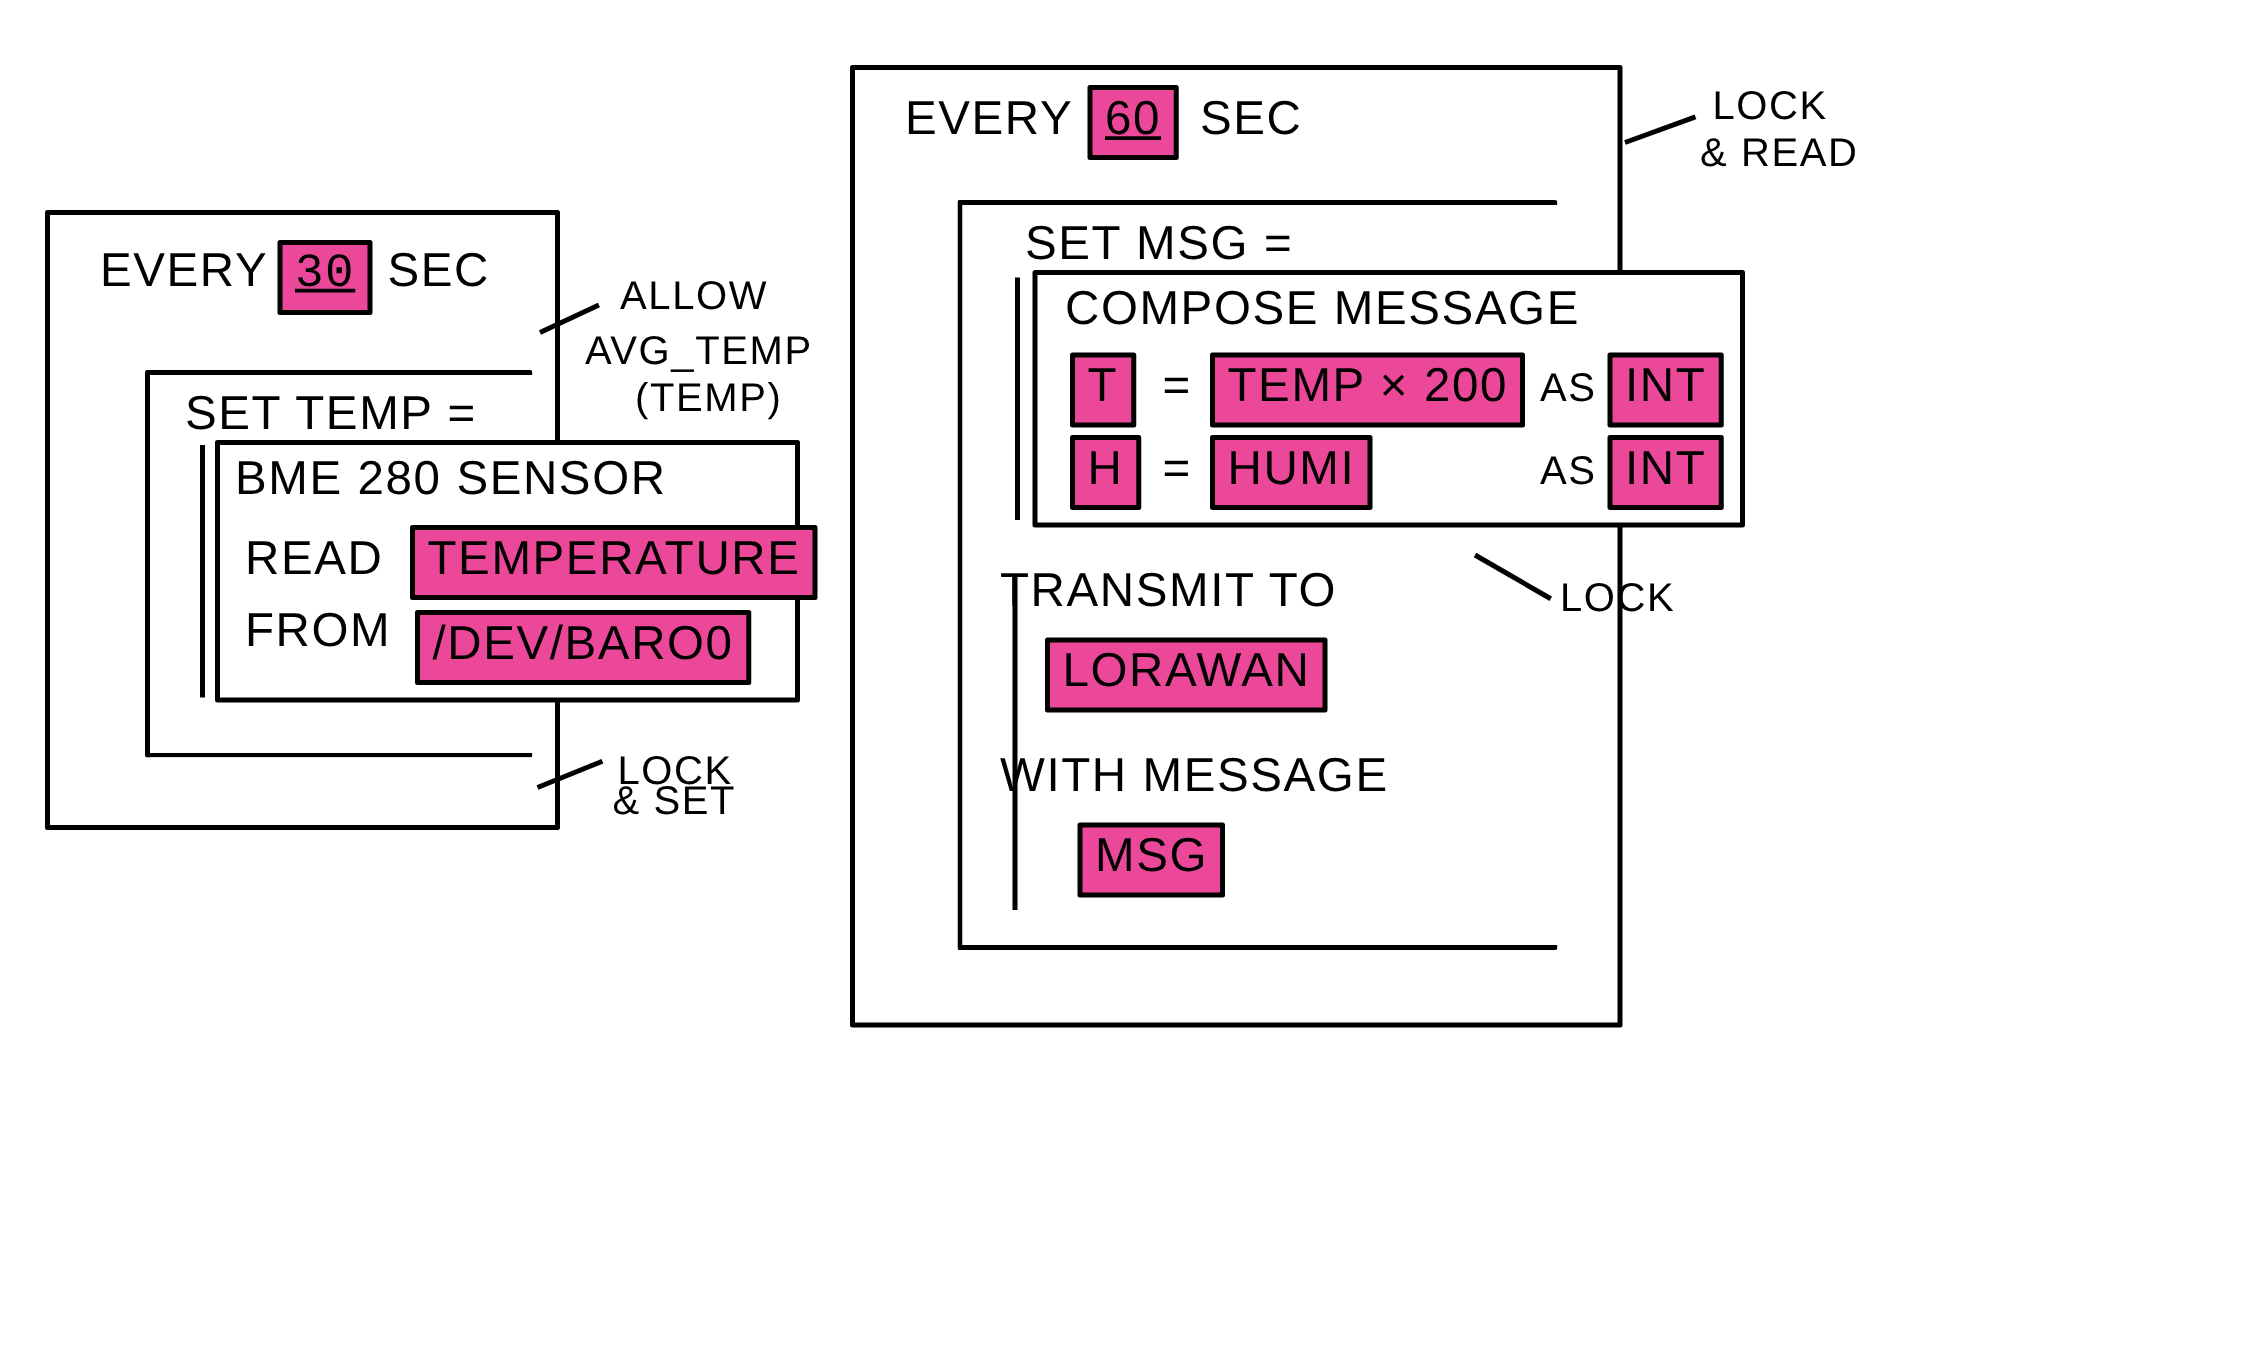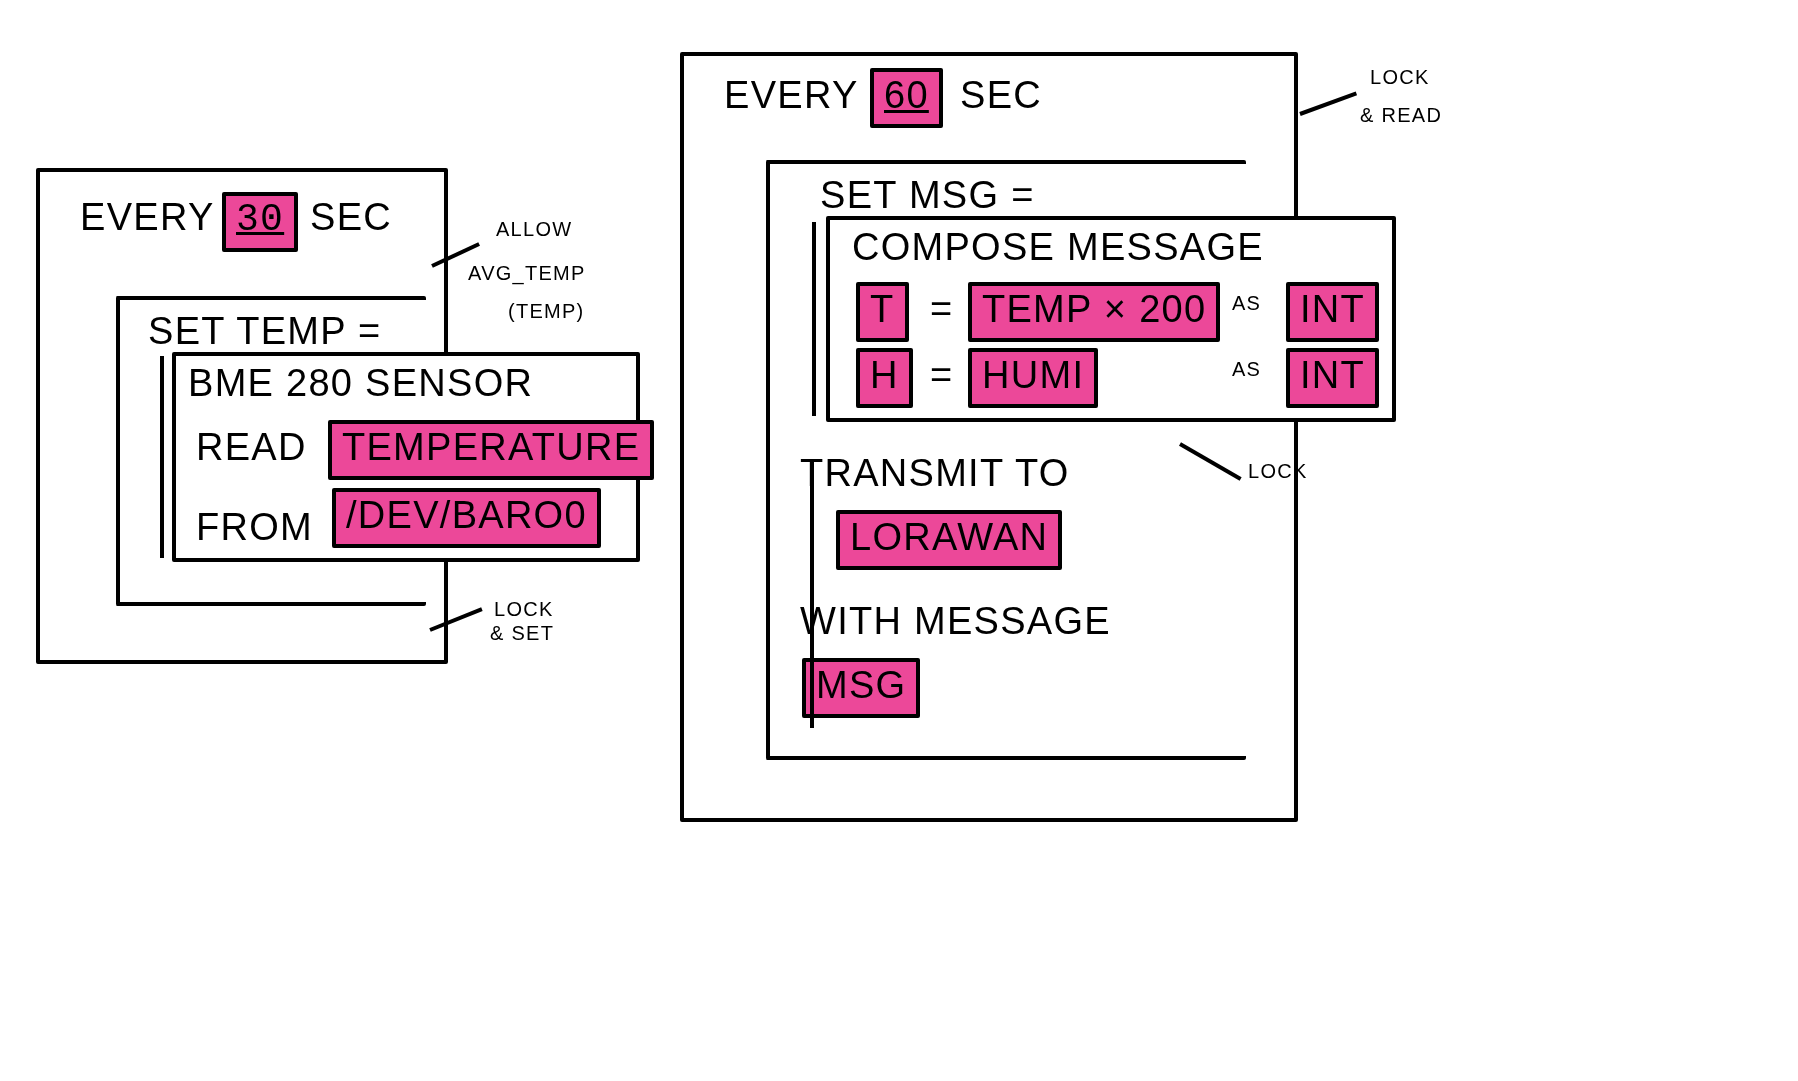--- a/index.html
+++ b/index.html
@@ -23,21 +23,21 @@
     border: 4px solid #000;
     border-radius: 2px;
     background: #fff;
     box-sizing: border-box;
   }
   .label {
     position: absolute;
     font-size: 38px;
     white-space: nowrap;
   }
-  .small { font-size: 20px; }
+  .small { font-size: 32px; }
   .chip {
     display: inline-block;
     border: 4px solid #000;
     padding: 0 10px 4px 10px;
     border-radius: 2px;
     background: #ec4899;
     line-height: 1.25;
   }
   .underline { text-decoration: underline; }
   .tick {
@@ -78,21 +78,21 @@
   <div class="block" style="left:172px; top:352px; width:468px; height:210px;"></div>
   <div class="sidebar" style="left:160px; top:356px; height:202px;"></div>
 
   <div class="label" style="left:188px; top:362px;">BME 280 SENSOR</div>
 
   <div class="label" style="left:196px; top:426px;">READ</div>
   <div class="label" style="left:328px; top:420px;">
     <span class="chip">TEMPERATURE</span>
   </div>
 
-  <div class="label" style="left:196px; top:506px;">FROM</div>
+  <div class="label" style="left:196px; top:484px;">FROM</div>
   <div class="label" style="left:332px; top:488px;">
     <span class="chip">/DEV/BARO0</span>
   </div>
 
   <div class="tick" style="left:430px; top:628px; width:56px; transform: rotate(-22deg);"></div>
   <div class="label small" style="left:494px; top:598px;">LOCK</div>
   <div class="label small" style="left:490px; top:622px;">&amp; SET</div>
 
   <div class="block" style="left:680px; top:52px; width:618px; height:770px;"></div>
 
@@ -141,19 +141,19 @@
 
   <div class="tick" style="left:1180px; top:442px; width:70px; transform: rotate(30deg);"></div>
   <div class="label small" style="left:1248px; top:460px;">LOCK</div>
 
   <div class="label" style="left:800px; top:452px;">TRANSMIT  TO</div>
   <div class="label" style="left:836px; top:510px;">
     <span class="chip">LORAWAN</span>
   </div>
 
   <div class="label" style="left:800px; top:600px;">WITH  MESSAGE</div>
-  <div class="label" style="left:802px; top:658px;">
+  <div class="label" style="left:862px; top:658px;">
     <span class="chip">MSG</span>
   </div>
 
   <div class="sidebar" style="left:810px; top:460px; height:268px;"></div>
 
 </div>
 
 </body></html>

